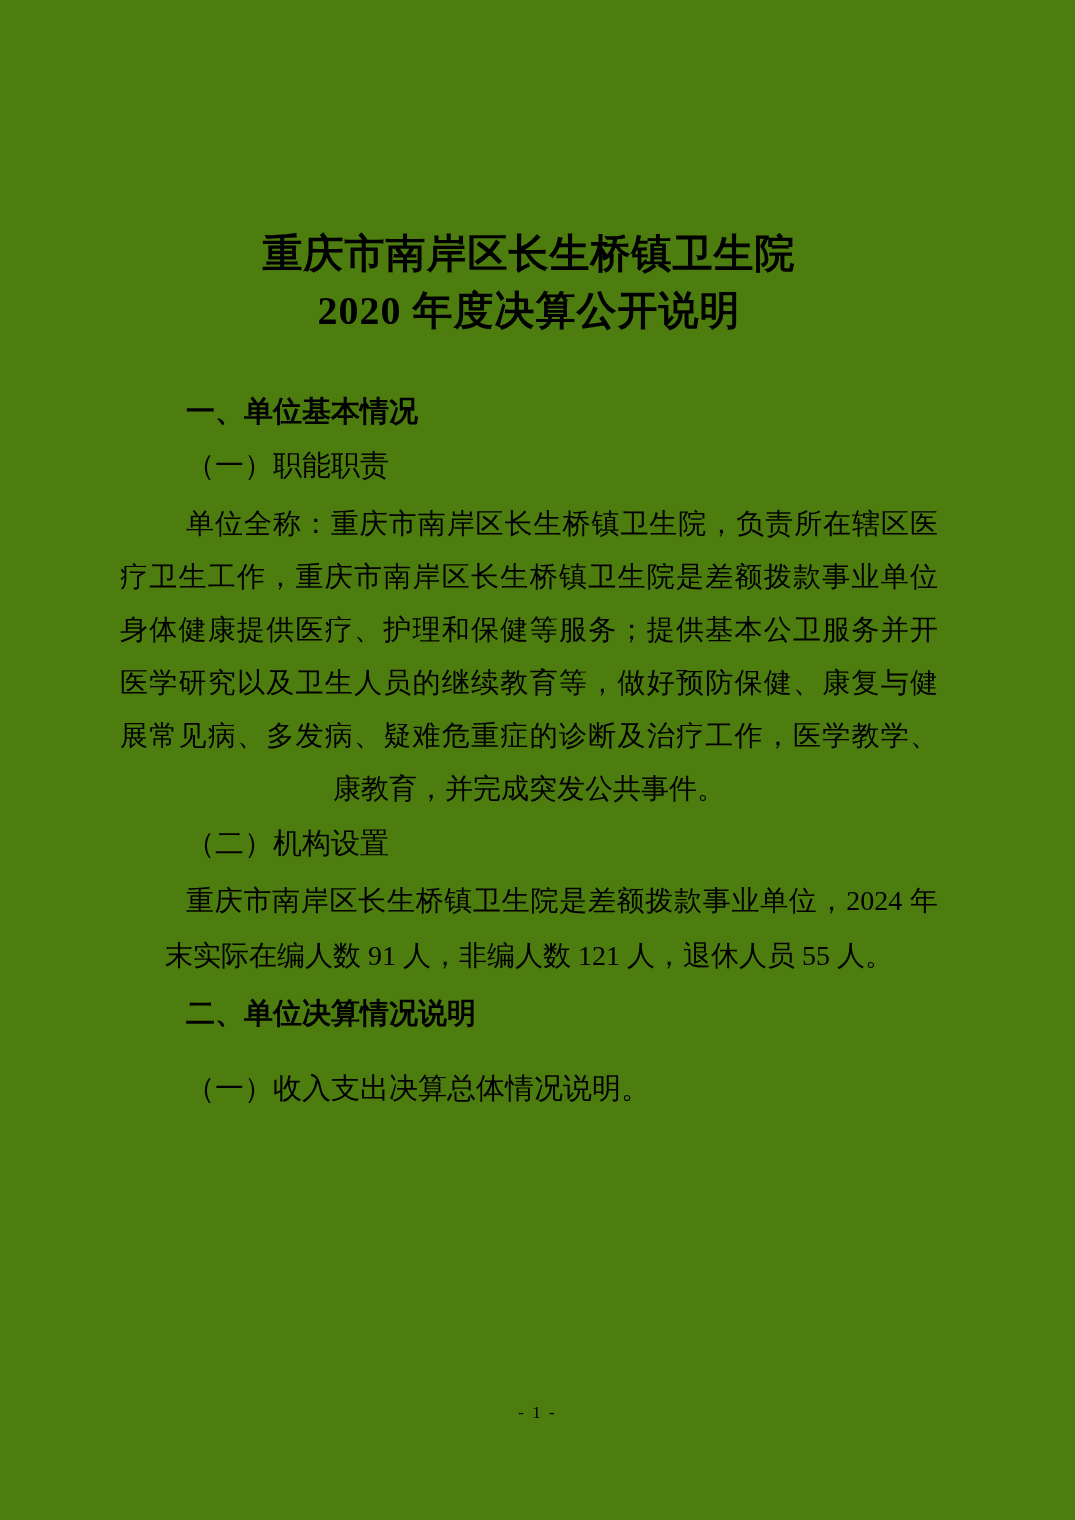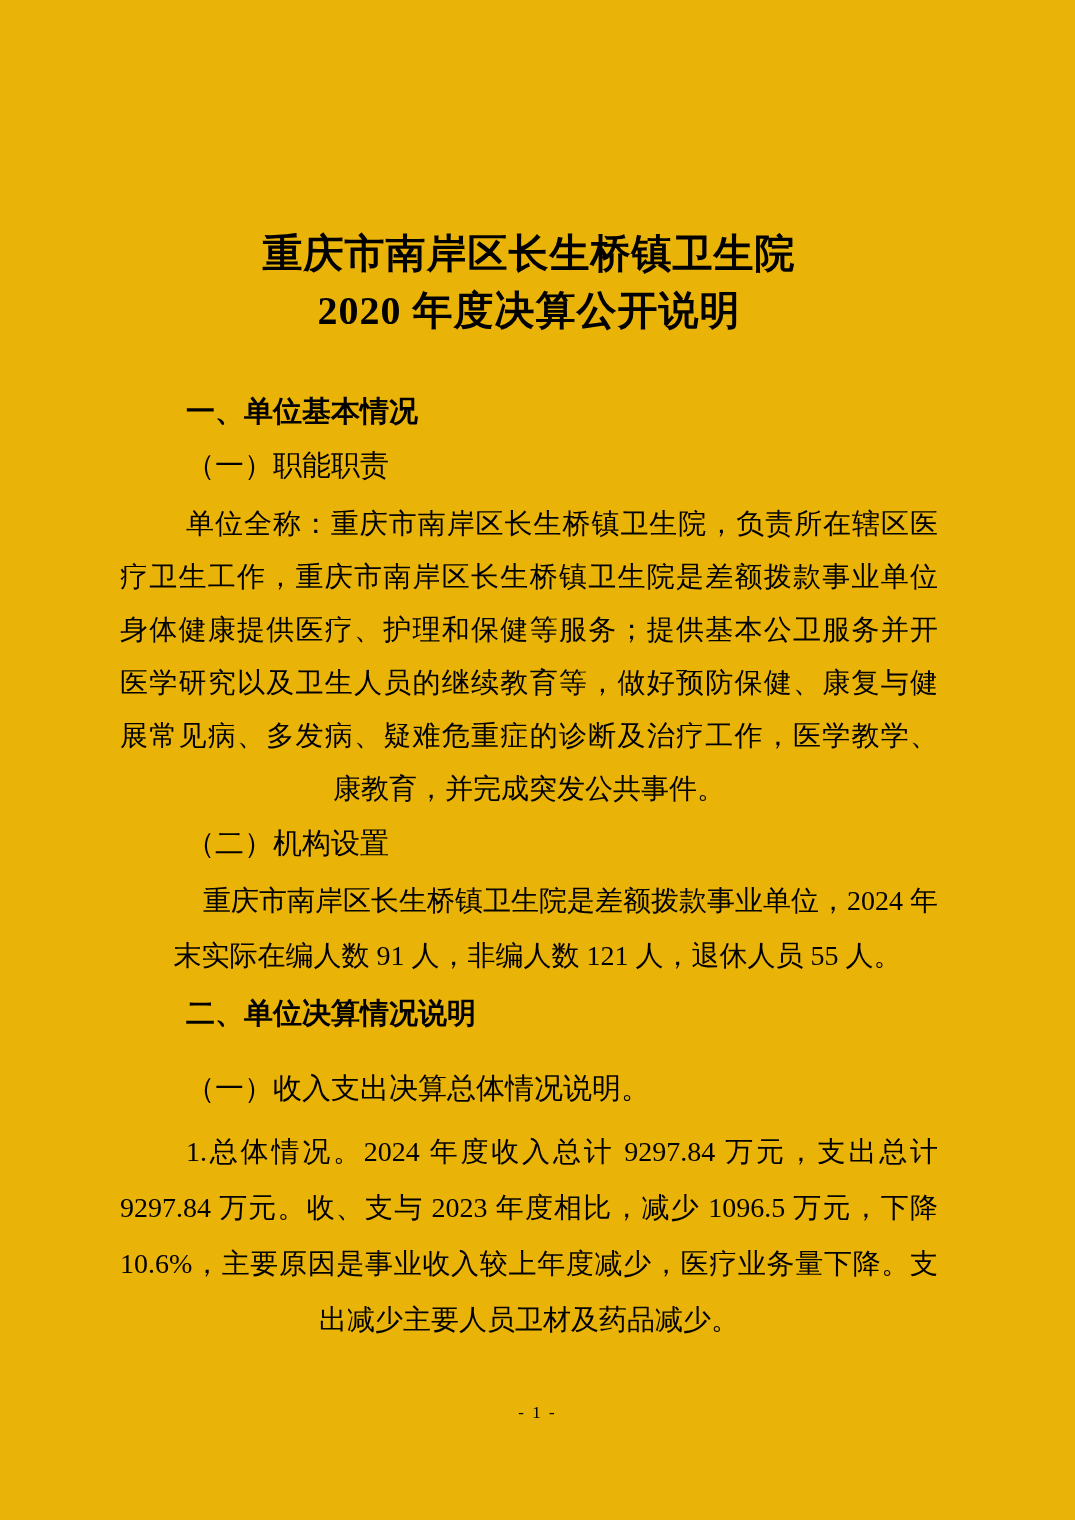--- a/index.html
+++ b/index.html
@@ -4,21 +4,21 @@
 <style>
   html, body {
     margin: 0;
     padding: 0;
     background: #ffffff;
   }
   .page {
     position: relative;
     width: 1075px;
     height: 1520px;
-    background: #eab308;
+    background: #4d7c0f;
     color: #000000;
     font-family: "Liberation Serif", serif;
     overflow: hidden;
   }
   .content {
     position: absolute;
     top: 0;
     left: 120px;
     width: 818px;
   }
@@ -44,21 +44,21 @@
     padding-left: 66px;
     font-family: "Liberation Serif", serif;
     font-weight: 400;
     font-size: 29px;
     line-height: 36px;
   }
   .h-sub-2 { margin-top: 10px; }
   .h-major-2 { margin-top: 12px; }
   .h-sub-3 { margin-top: 39px; }
   .para { margin-top: 14px; }
-  .para-2 { margin-top: 12px; margin-left: 17px; }
+  .para-2 { margin-top: 12px; }
   .para-3 { margin-top: 18px; }
   .line {
     font-size: 28px;
     line-height: 53px;
     text-align: center;
   }
   .para-2 .line { line-height: 55px; }
   .para-3 .line { line-height: 56px; }
   .just {
     text-align: justify;
@@ -106,23 +106,17 @@
 
     <div class="para para-2">
       <div class="line just indent">重庆市南岸区长生桥镇卫生院是差额拨款事业单位，2024 年</div>
       <div class="line">末实际在编人数 91 人，非编人数 121 人，退休人员 55 人。</div>
     </div>
 
     <div class="h-major h-major-2">二、单位决算情况说明</div>
 
     <div class="h-sub h-sub-3">（一）收入支出决算总体情况说明。</div>
 
-    <div class="para para-3">
-      <div class="line just indent">1.总体情况。2024 年度收入总计 9297.84 万元，支出总计</div>
-      <div class="line just">9297.84 万元。收、支与 2023 年度相比，减少 1096.5 万元，下降</div>
-      <div class="line just">10.6%，主要原因是事业收入较上年度减少，医疗业务量下降。支</div>
-      <div class="line">出减少主要人员卫材及药品减少。</div>
-    </div>
 
   </div>
 
   <div class="footer">- 1 -</div>
 </div>
 
 </body></html>

